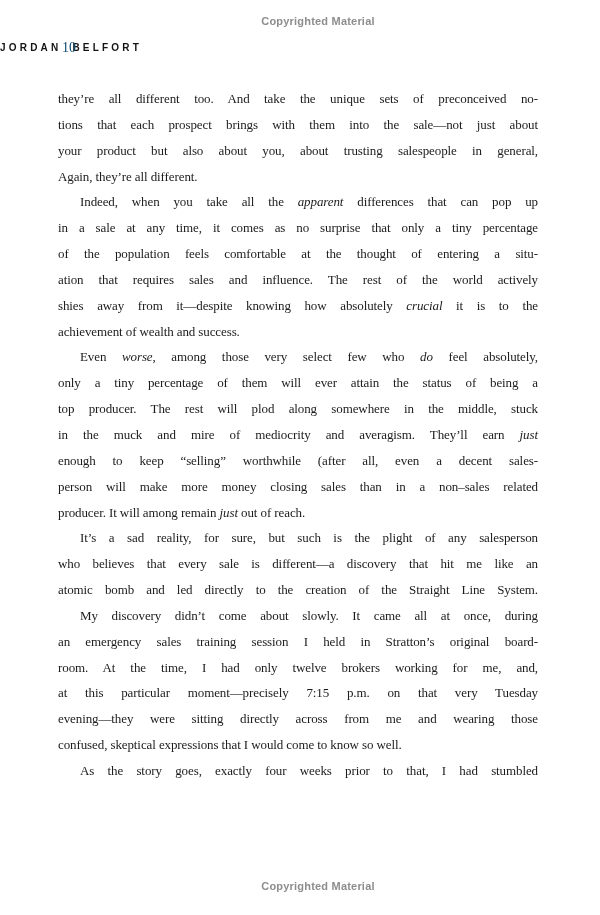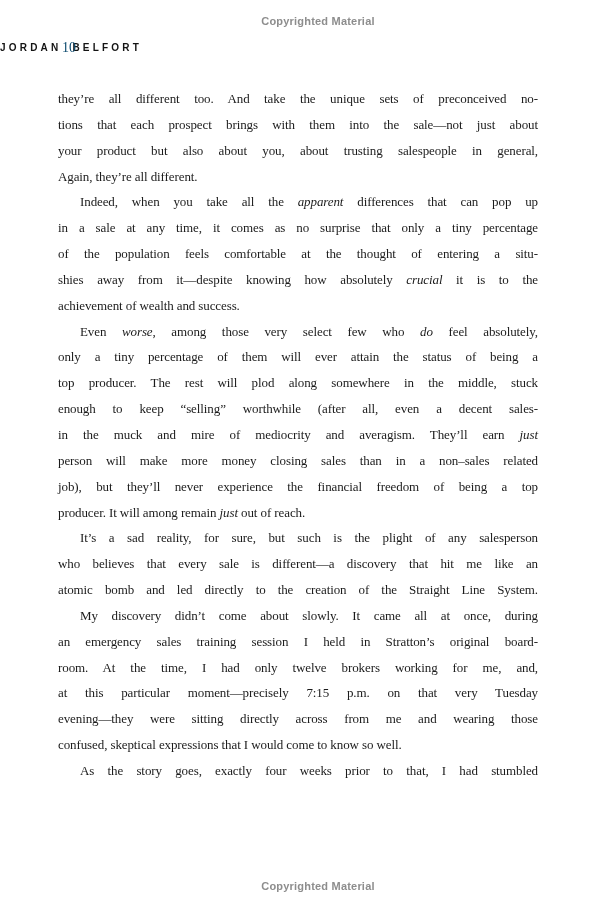--- a/index.html
+++ b/index.html
@@ -93,31 +93,31 @@
       <div class="para">
         <div class="line just"><span>they’re all different too. And take the unique sets of preconceived no-</span></div>
         <div class="line just"><span>tions that each prospect brings with them into the sale—not just about</span></div>
         <div class="line just"><span>your product but also about you, about trusting salespeople in general,</span></div>
         <div class="line"><span>Again, they’re all different.</span></div>
       </div>
       <div class="para">
         <div class="line just ind"><span>Indeed, when you take all the </span><em>apparent</em><span> differences that can pop up</span></div>
         <div class="line just"><span>in a sale at any time, it comes as no surprise that only a tiny percentage</span></div>
         <div class="line just"><span>of the population feels comfortable at the thought of entering a situ-</span></div>
+        <div class="line just"><span>ation that requires sales and influence. The rest of the world actively</span></div>
         <div class="line just"><span>shies away from it—despite knowing how absolutely </span><em>crucial</em><span> it is to the</span></div>
         <div class="line"><span>achievement of wealth and success.</span></div>
       </div>
       <div class="para">
         <div class="line just ind"><span>Even </span><em>worse</em><span>, among those very select few who </span><em>do</em><span> feel absolutely,</span></div>
         <div class="line just"><span>only a tiny percentage of them will ever attain the status of being a</span></div>
         <div class="line just"><span>top producer. The rest will plod along somewhere in the middle, stuck</span></div>
+        <div class="line just"><span>in the muck and mire of mediocrity and averagism. They’ll earn </span><em>just</em></div>
         <div class="line just"><span>enough to keep “selling” worthwhile (after all, even a decent sales-</span></div>
-        <div class="line just"><span>in the muck and mire of mediocrity and averagism. They’ll earn </span><em>just</em></div>
         <div class="line just"><span>person will make more money closing sales than in a non–sales related</span></div>
-        <div class="line just"><span>job), but they’ll never experience the financial freedom of being a top</span></div>
         <div class="line"><span>producer. It will among remain </span><em>just</em><span> out of reach.</span></div>
       </div>
       <div class="para">
         <div class="line just ind"><span>It’s a sad reality, for sure, but such is the plight of any salesperson</span></div>
         <div class="line just"><span>who believes that every sale is different—a discovery that hit me like an</span></div>
         <div class="line just"><span>atomic bomb and led directly to the creation of the Straight Line System.</span></div>
       </div>
       <div class="para">
         <div class="line just ind"><span>My discovery didn’t come about slowly. It came all at once, during</span></div>
         <div class="line just"><span>an emergency sales training session I held in Stratton’s original board-</span></div>

